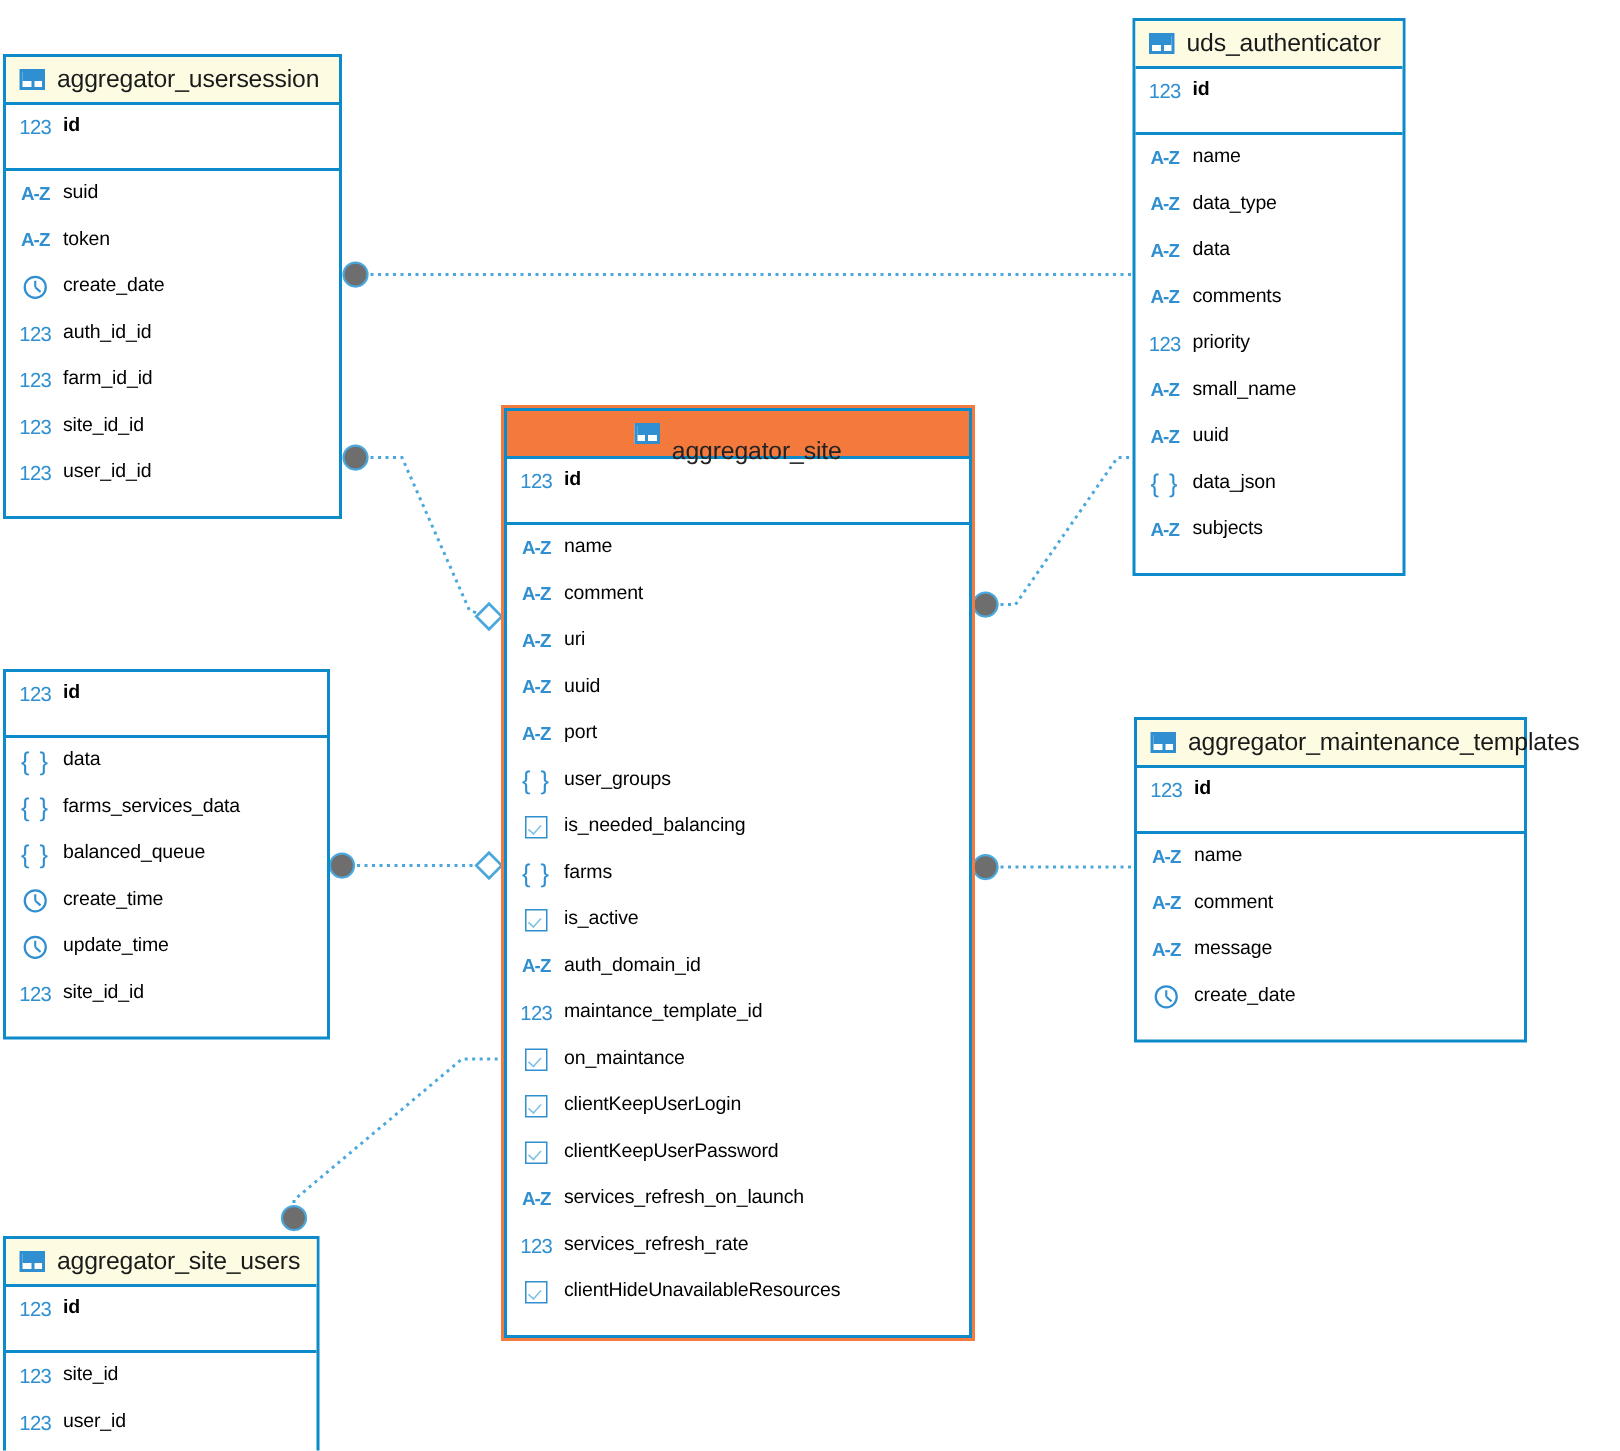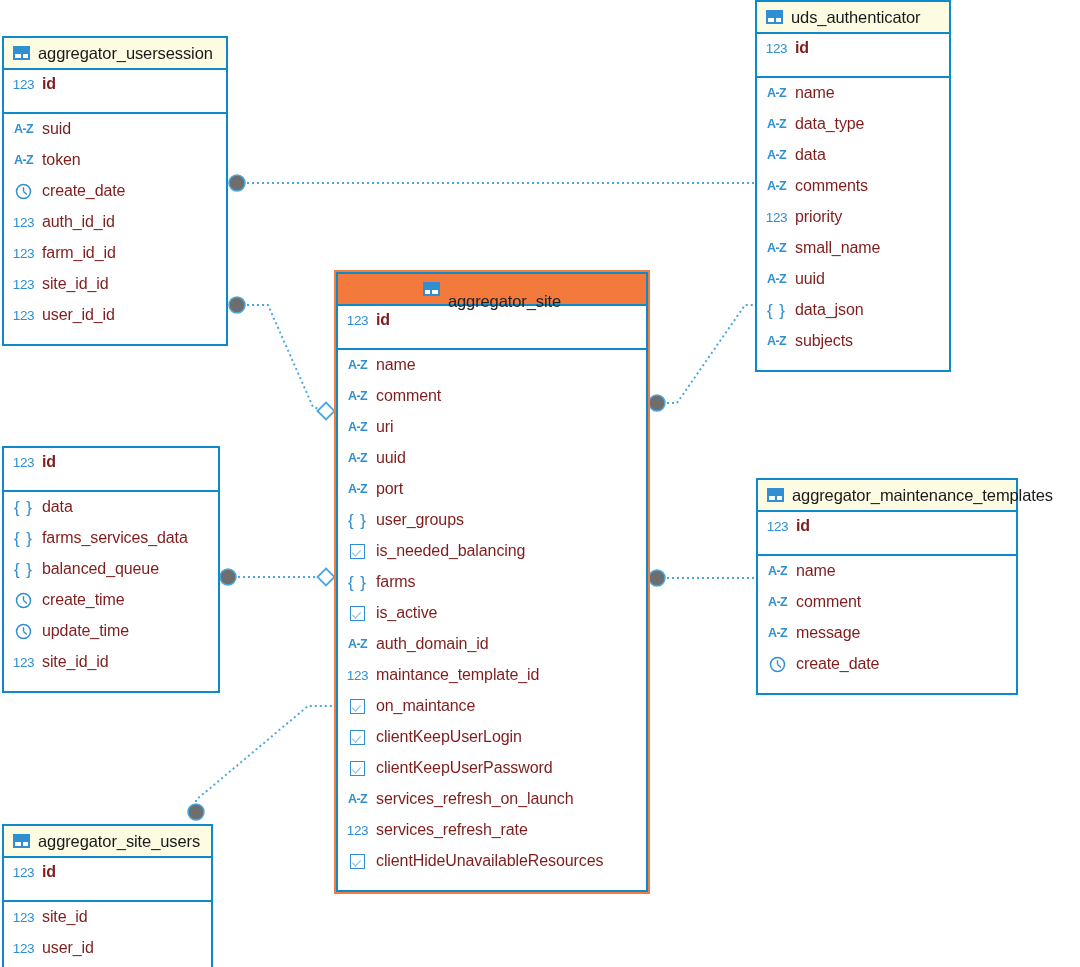--- a/index.html
+++ b/index.html
@@ -75,22 +75,22 @@
     box-sizing: border-box;
     padding: 6px 9px 7px 9px;
   }
   .col {
     display: flex;
     gap: 8px;
     height: 31px;
     white-space: nowrap;
   }
   .col-name {
-    font-size: 16px;
-    color: #7f1d1d;
+    font-size: 13px;
+    color: #000000;
     letter-spacing: -0.1px;
   }
   .col-name.pk { font-weight: bold; }
 
   
   .ico {
     flex: 0 0 auto;
     display: inline-flex;
     align-items: center;
     justify-content: center;
@@ -218,21 +218,21 @@
         <div class="col">
           <span class="ico num">123</span>
           <span class="col-name">site_id_id</span>
         </div>
         <div class="col">
           <span class="ico num">123</span>
           <span class="col-name">user_id_id</span>
         </div>
       </div>
     </div>
-    <div class="entity" style="left: 755px; top: 0; width: 196px;">
+    <div class="entity" style="left: 755px; top: 12px; width: 182px;">
       <div class="entity-header">
         <span class="grid-ico"></span>
         <span class="entity-title">uds_authenticator</span>
       </div>
       <div class="pk-section">
         <div class="col">
           <span class="ico num">123</span>
           <span class="col-name pk">id</span>
         </div>
       </div>

